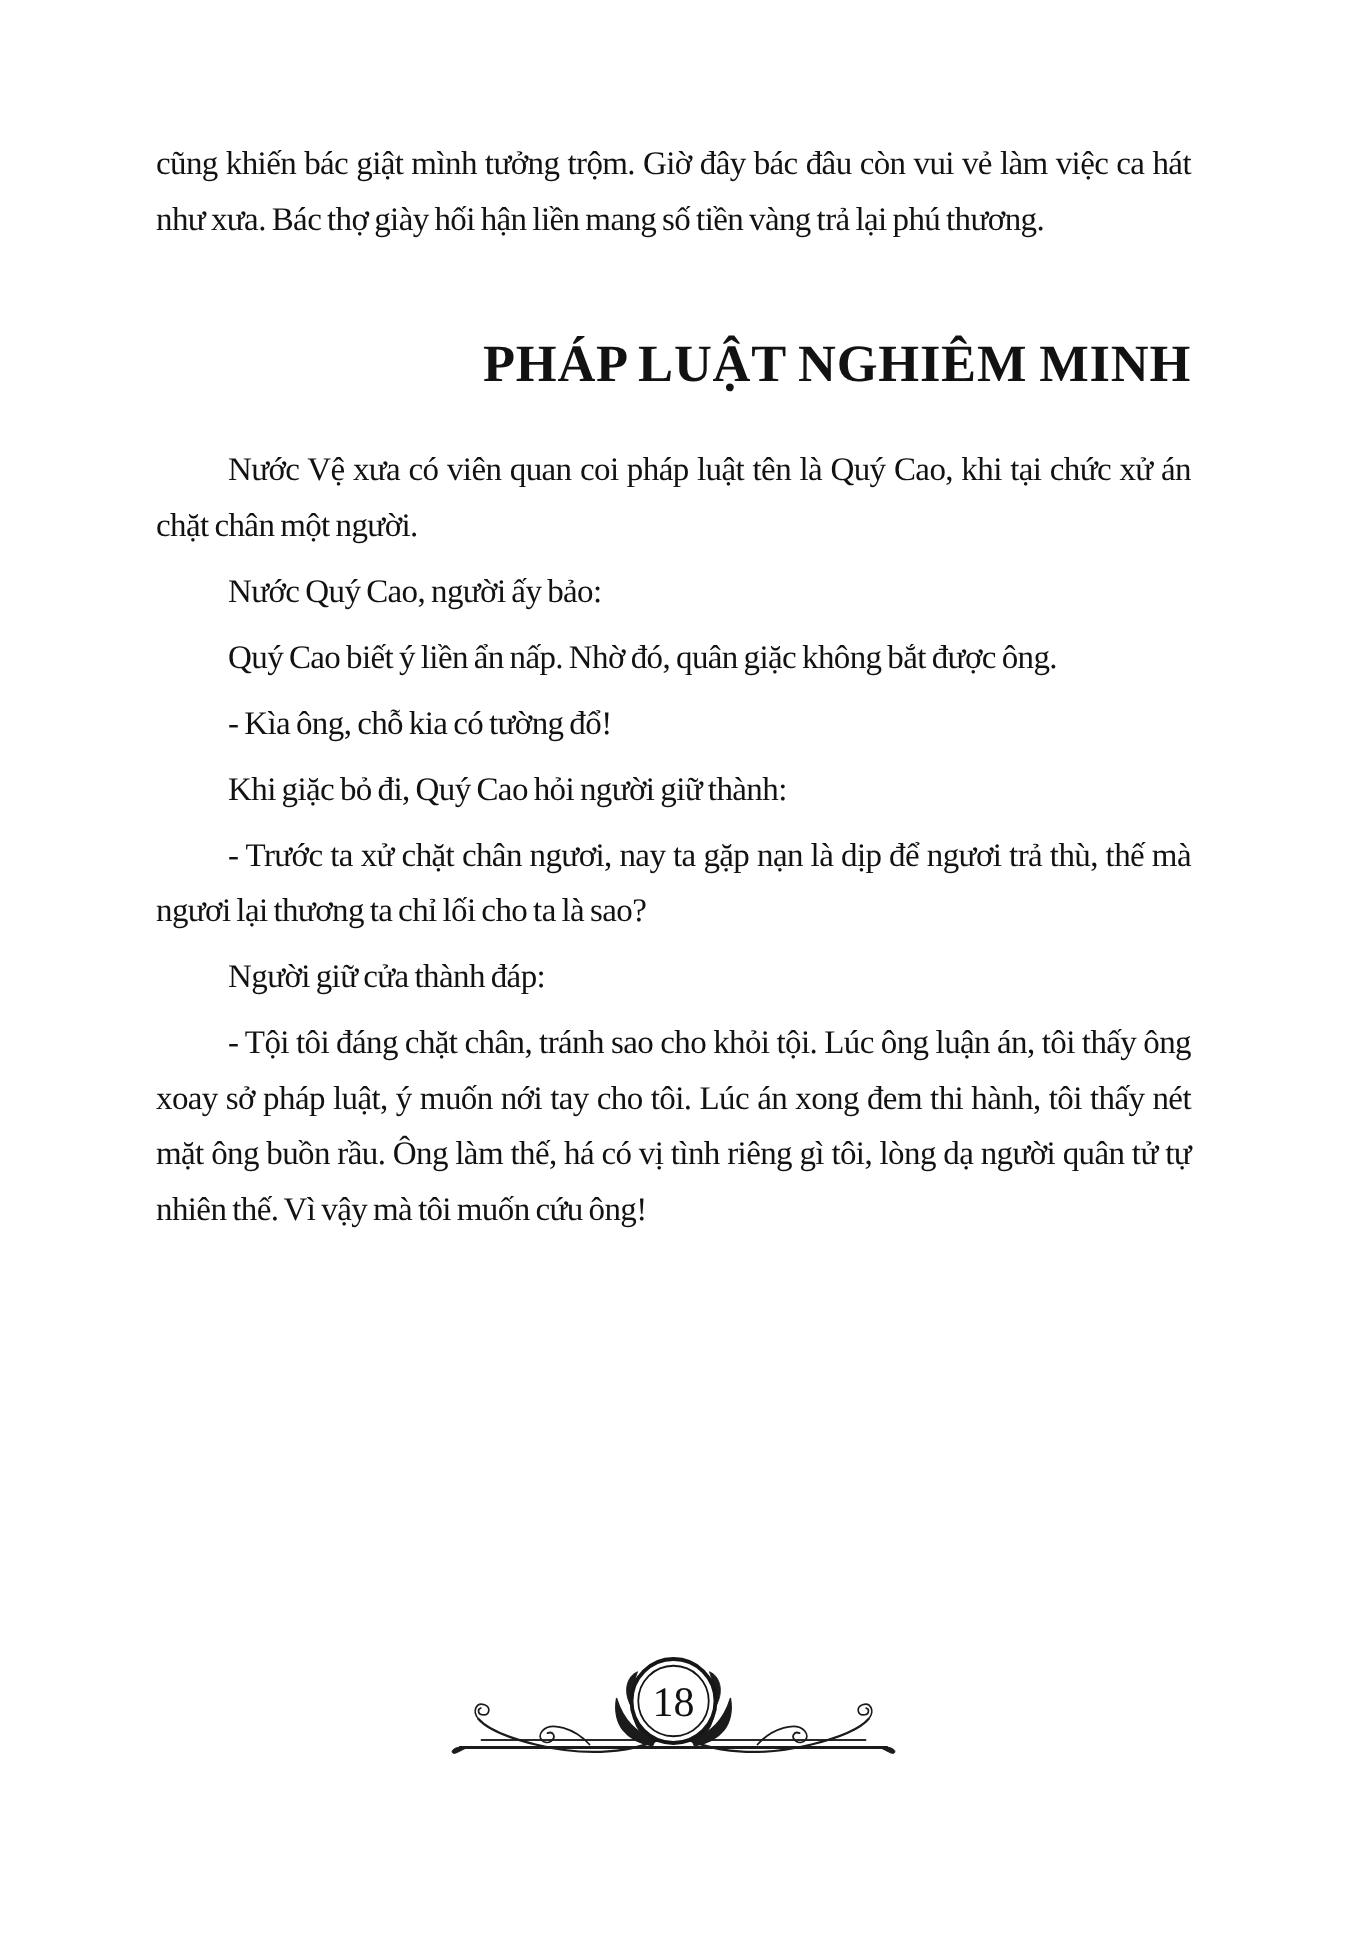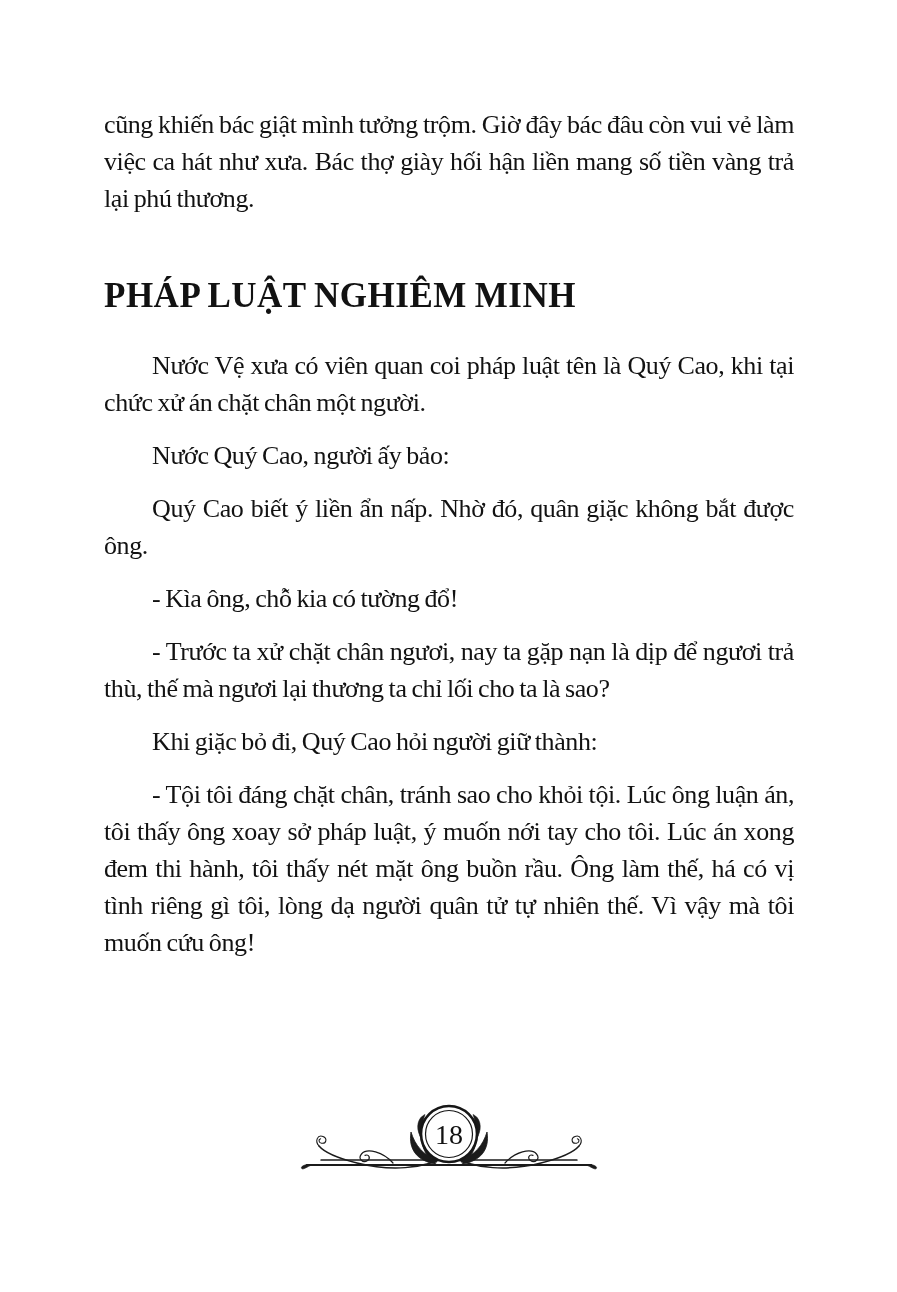--- a/index.html
+++ b/index.html
@@ -13,34 +13,34 @@
     font-family: "Liberation Serif", "DejaVu Serif", serif;
     color: #121212;
   }
   .content {
     position: absolute;
     left: 104px;
     right: 103px;
     top: 90px;
   }
   .para {
-    margin: 16px 0 7px 0;
-    font-size: 26px;
+    margin: 0 0 7px 0;
+    font-size: 22px;
     line-height: 37px;
     text-align: justify;
     text-indent: 48px;
     letter-spacing: -0.4px;
     word-spacing: -1.2px;
   }
   .para.no-indent { text-indent: 0; }
   .section-title {
     font-size: 35px;
     font-weight: bold;
     line-height: 48px;
-    text-align: left;
+    text-align: right;
     letter-spacing: 0.5px;
     margin: 55px 0 27px 0;
     text-indent: 0;
   }
   .footer-ornament {
     position: absolute;
     top: 1100px;
     left: 50%;
     transform: translateX(-50%);
   }
@@ -58,22 +58,23 @@
   <div class="content">
 
     <p class="para no-indent">cũng khiến bác giật mình tưởng trộm. Giờ đây bác đâu còn vui vẻ làm việc ca hát như xưa. Bác thợ giày hối hận liền mang số tiền vàng trả lại phú thương.</p>
 
     <h1 class="para section-title">PHÁP LUẬT NGHIÊM MINH</h1>
 
     <p class="para">Nước Vệ xưa có viên quan coi pháp luật tên là Quý Cao, khi tại chức xử án chặt chân một người.</p>
     <p class="para">Nước Quý Cao, người ấy bảo:</p>
     <p class="para">Quý Cao biết ý liền ẩn nấp. Nhờ đó, quân giặc không bắt được ông.</p>
     <p class="para">- Kìa ông, chỗ kia có tường đổ!</p>
+    <p class="para">Khi giặc bỏ đi, Quý Cao hỏi người giữ thành:</p>
     <p class="para">- Trước ta xử chặt chân ngươi, nay ta gặp nạn là dịp để ngươi trả thù, thế mà ngươi lại thương ta chỉ lối cho ta là sao?</p>
-    <p class="para">Khi giặc bỏ đi, Quý Cao hỏi người giữ thành:</p>
+    <p class="para">Người giữ cửa thành đáp:</p>
     <p class="para">- Tội tôi đáng chặt chân, tránh sao cho khỏi tội. Lúc ông luận án, tôi thấy ông xoay sở pháp luật, ý muốn nới tay cho tôi. Lúc án xong đem thi hành, tôi thấy nét mặt ông buồn rầu. Ông làm thế, há có vị tình riêng gì tôi, lòng dạ người quân tử tự nhiên thế. Vì vậy mà tôi muốn cứu ông!</p>
   </div>
 
   <div class="footer-ornament">
     <svg width="300" height="76" viewBox="0 0 300 76">
       <defs>
         <g id="flourish-half" stroke="#1b1b1b" fill="none" stroke-linecap="round">
 
           <path d="M22,60 H278" stroke-width="1.1"></path>
           <path d="M8,65 H292" stroke-width="1.9"></path>

